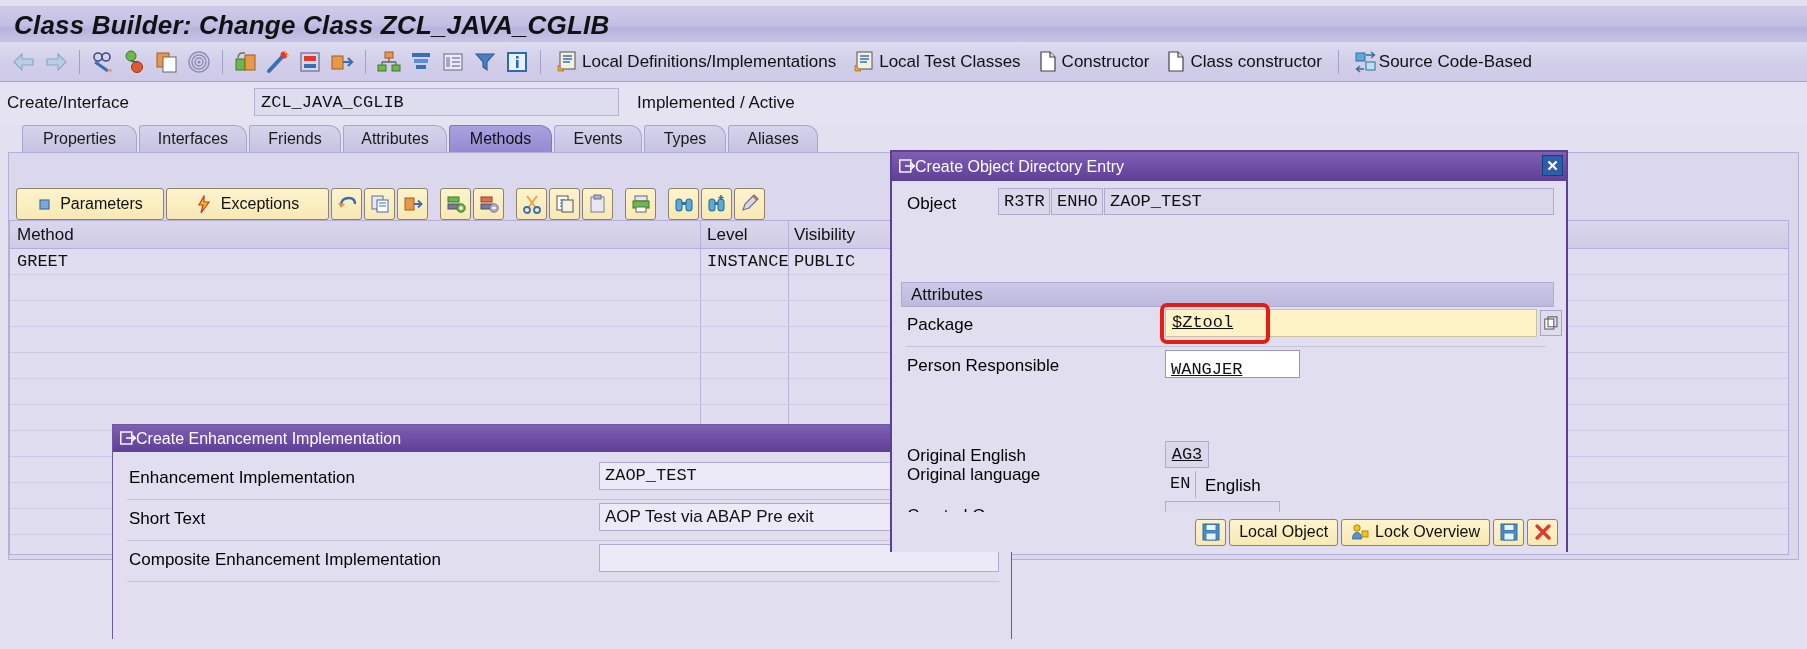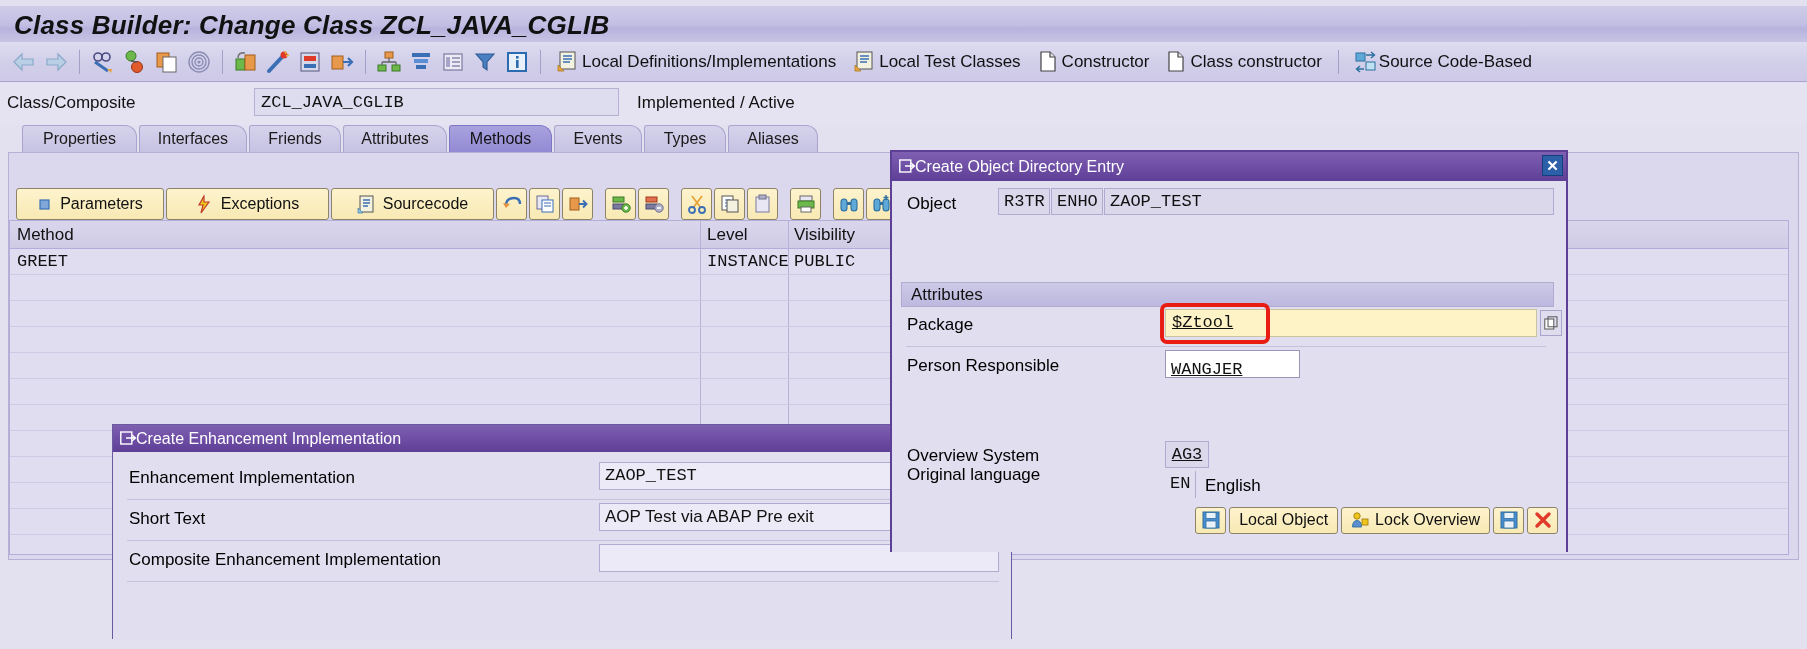--- a/index.html
+++ b/index.html
@@ -154,21 +154,21 @@
     border: 1px solid #b0abd0;
     display: flex; align-items: center; padding-left: 9px;
     font-size: 17px; color: #111;
   }
   .hr { position: absolute; height: 1px; background: #c6c2dd; }
   .redbox {
     position: absolute; border: 4px solid #e81c12; border-radius: 7px;
     pointer-events: none; background: transparent;
   }
   .dlgBtnBar {
-    position: absolute; left: 0; bottom: 12px; width: 100%; height: 40px;
+    position: absolute; left: 0; bottom: 0; width: 100%; height: 40px;
     background: #e1dfef; display: flex; align-items: center;
     justify-content: flex-end; padding-right: 8px; gap: 3px;
   }
   .dbtn {
     height: 27px; background: linear-gradient(to bottom, #fdf3cd, #f8e9b4);
     border: 1px solid #8d8468; border-radius: 3px;
     display: flex; align-items: center; gap: 6px; padding: 0 9px;
     font-size: 16px; color: #111; white-space: nowrap;
   }
   .dbtn.icononly { width: 31px; padding: 0; justify-content: center; }
@@ -335,21 +335,21 @@
         <rect x="1" y="2" width="9" height="8" fill="#5fa9d8" stroke="#2d6f9e" stroke-width="1"></rect>
         <rect x="11" y="11" width="9" height="8" fill="#bfe0f0" stroke="#2d6f9e" stroke-width="1"></rect>
         <path d="M11 4 H19 M16 1 L19.5 4 L16 7" stroke="#2d6f9e" stroke-width="1.4" fill="none"></path>
         <path d="M9 18 H2 M5 15 L1.5 18 L5 21" stroke="#2d6f9e" stroke-width="1.4" fill="none"></path>
       </svg>
       <span>Source Code-Based</span>
     </div>
   </div>
 
   <div class="ciRow">
-    <div class="ciLabel">Class/Composite</div>
+    <div class="ciLabel">Create/Interface</div>
     <div class="ciInput">ZCL_JAVA_CGLIB</div>
     <div class="ciStatus">Implemented / Active</div>
   </div>
 
   <div class="tabstrip">
     <div class="tab" style="left:22px;  width:115px;">
         <span>Properties</span>
       </div>
     <div class="tab" style="left:139px; width:108px;">
         <span>Interfaces</span>
@@ -381,28 +381,20 @@
       <svg width="15" height="15" viewBox="0 0 15 15">
           <rect x="3" y="3" width="9" height="9" fill="#7fa8d8" stroke="#3a6fb5" stroke-width="1.2"></rect>
         </svg>
       <span>Parameters</span>
     </div>
     <div class="mbtn" style="width:163px">
       <svg width="17" height="19" viewBox="0 0 17 19">
         <path d="M8 1 L3 10 H7 L5 18 L13 7 H8 Z" fill="#f0c419" stroke="#c0392b" stroke-width="1.2"></path>
       </svg>
       <span>Exceptions</span>
-    </div>
-    <div class="mbtn" style="width:163px">
-      <svg width="18" height="19" viewBox="0 0 18 19">
-        <rect x="3" y="1" width="13" height="16" fill="#f3f1e0" stroke="#555" stroke-width="1"></rect>
-        <path d="M6 5 H13 M6 8 H13 M6 11 H11" stroke="#3a6fb5" stroke-width="1.3"></path>
-        <path d="M1 18 L6 18 L1 13 Z" fill="#8fc3e0" stroke="#4a88b0" stroke-width="0.8"></path>
-      </svg>
-      <span>Sourcecode</span>
     </div>
 
     <div class="mbtn icononly">
       <svg width="20" height="20" viewBox="0 0 20 20">
           <path d="M4 12 Q4 4 12 4 Q18 4 18 10" stroke="#3a6fb5" stroke-width="2.4" fill="none"></path>
           <path d="M1 9 L4 14 L8 10 Z" fill="#e8913d"></path>
         </svg>
     </div>
     <div class="mbtn icononly">
       <svg width="20" height="20" viewBox="0 0 20 20">
@@ -576,21 +568,21 @@
         </svg>
       </div>
       <div class="redbox" style="left:268px; top:122px; width:110px; height:41px;"></div>
       <div class="hr" style="left:14px; top:165px; width:640px;"></div>
 
       <div class="fldLabel" style="left:15px; top:175px;">Person Responsible</div>
       <div class="wht-box" style="left:273px; top:169px; width:135px; height:28px;">
         <span class="underline-val">WANGJER</span>
       </div>
 
-      <div class="fldLabel" style="left:15px; top:265px;">Overview System</div>
+      <div class="fldLabel" style="left:15px; top:265px;">Original English</div>
       <div class="ro-box" style="left:273px; top:260px; width:44px; height:27px; text-align:center;">
         <span class="underline-val">AG3</span>
       </div>
 
       <div class="fldLabel" style="left:15px; top:284px;">Original language</div>
       <div class="ro-box" style="left:273px; top:290px; width:31px; height:27px; text-align:center; border:none; background:transparent; border-right:1px solid #b0abd0;">EN</div>
       <div class="fldLabel" style="left:313px; top:295px;">English</div>
 
       <div class="fldLabel" style="left:15px; top:325px;">Created On</div>
       <div class="ro-box" style="left:273px; top:320px; width:115px; height:27px; background:#dedcef;"></div>

